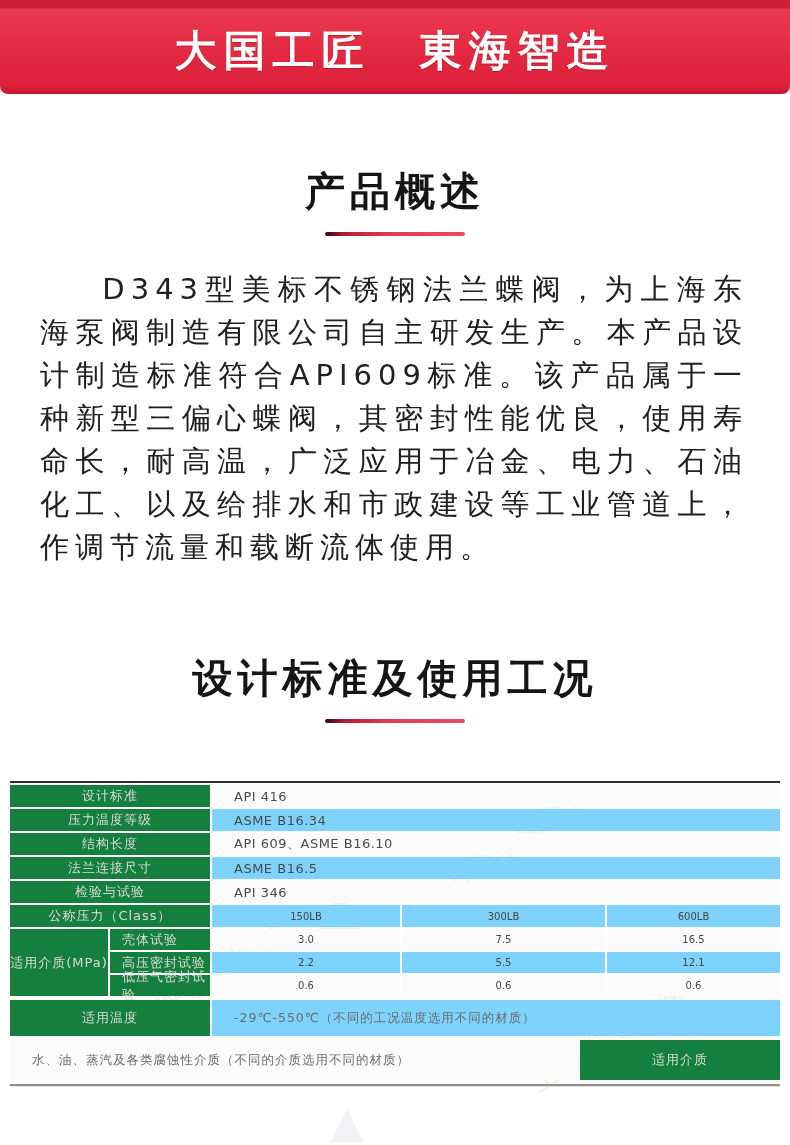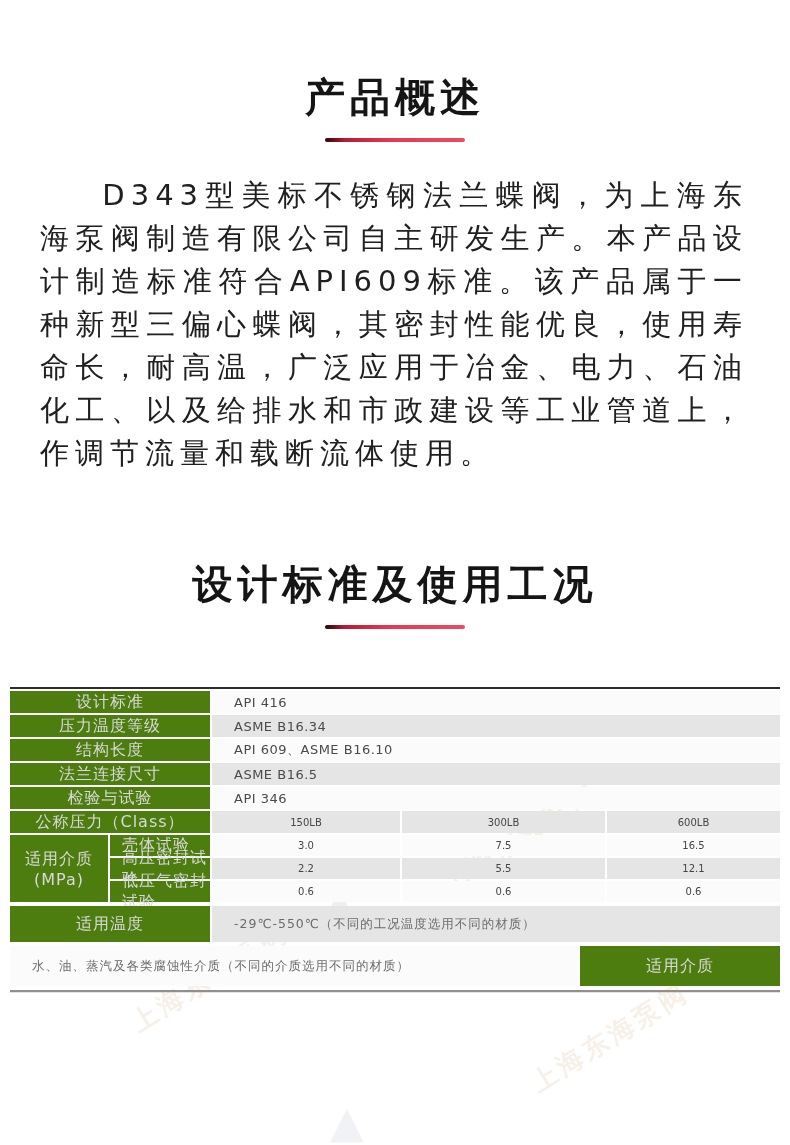--- a/index.html
+++ b/index.html
@@ -24,23 +24,23 @@
 
   
   .intro{width:708px;margin:32px 40px 0 40px;color:#202020;font-size:29px;line-height:43px;
     letter-spacing:6px;text-align:justify;text-indent:2.15em;}
 
   
   .spec-table{position:relative;width:770px;margin:58px auto 0;z-index:2;}
   .t-topline{height:2px;background:#2d2d2d;margin-bottom:1px;}
   .trow{display:flex;gap:2px;margin-top:2px;}
   .cell{display:flex;align-items:center;box-sizing:border-box;}
-  .dark{background:#4d7c0f;color:#d9d9d9;font-size:16px;letter-spacing:1px;justify-content:center;text-align:center;}
+  .dark{background:#15803d;color:#d9d9d9;font-size:13px;letter-spacing:1px;justify-content:center;text-align:center;}
   .bg-light{background:#fbfbfb;}
-  .bg-gray{background:#e5e5e5;}
+  .bg-gray{background:#7dd3fc;}
   .label{width:200px;height:22px;}
   .value{flex:1;height:22px;padding-left:22px;color:#4a4a4a;font-size:13px;letter-spacing:.5px;}
   .num{justify-content:center;color:#454545;font-size:10px;height:22px;}
   .c1{width:188px;}
   .c2{width:203px;}
   .c3{flex:1;}
   .test{align-items:stretch;}
   .main-label{width:98px;}
   .sub{flex:1;display:flex;flex-direction:column;gap:2px;}
   .trow.inner{margin-top:0;}
@@ -56,20 +56,23 @@
   .wm{position:absolute;pointer-events:none;z-index:1;}
   .wm-text{color:rgba(196,152,92,.14);font-size:26px;font-weight:700;letter-spacing:4px;transform:rotate(-32deg);}
   .wm-tri{color:rgba(110,130,155,.12);font-size:56px;line-height:1;}
   .wm-tri-small{color:rgba(110,130,155,.10);font-size:44px;line-height:1;}
 </style>
 </head>
 <body>
 
 <div class="page">
 
+  <header class="banner">
+    <span class="banner-title">大国工匠　東海智造</span>
+  </header>
 
   <section class="sec sec-overview">
     <h2 class="sec-title">产品概述</h2>
     <div class="sec-underline"></div>
   </section>
 
   <p class="intro">D343型美标不锈钢法兰蝶阀，为上海东海泵阀制造有限公司自主研发生产。本产品设计制造标准符合API609标准。该产品属于一种新型三偏心蝶阀，其密封性能优良，使用寿命长，耐高温，广泛应用于冶金、电力、石油化工、以及给排水和市政建设等工业管道上，作调节流量和载断流体使用。</p>
 
   <section class="sec sec-specs">
     <h2 class="sec-title">设计标准及使用工况</h2>

